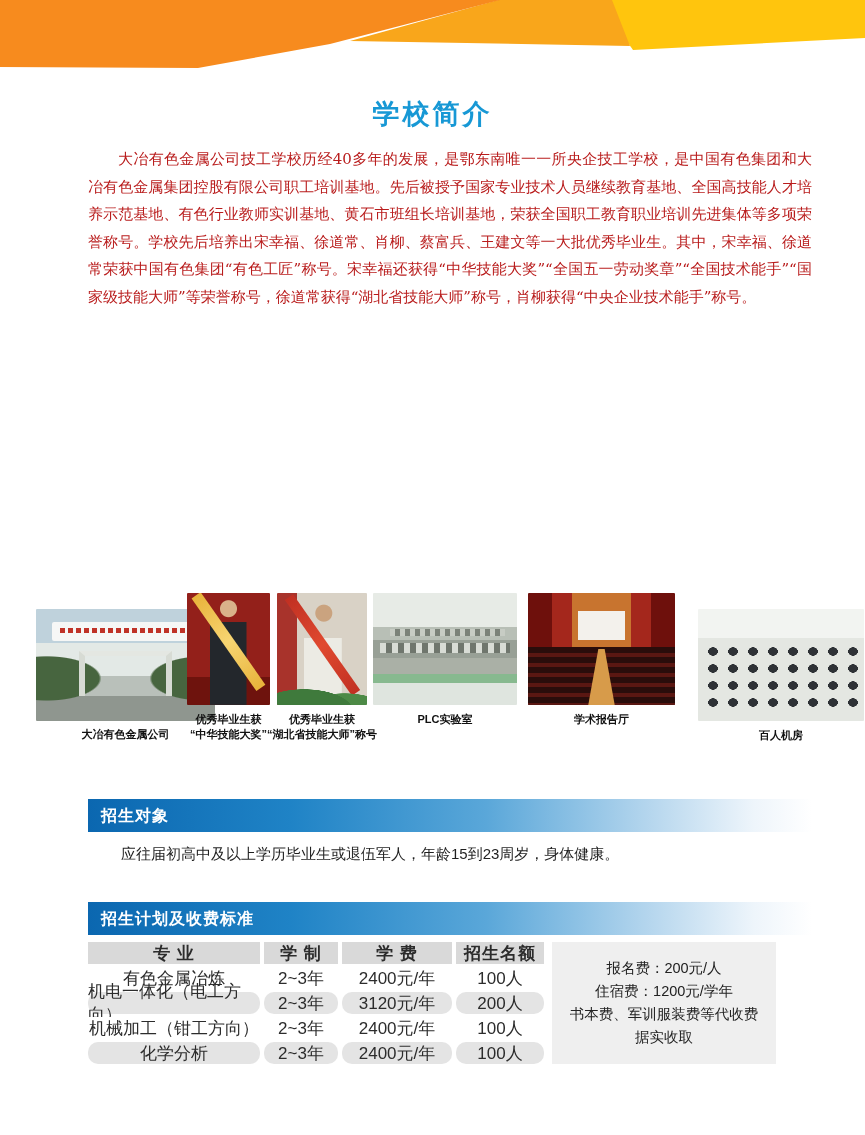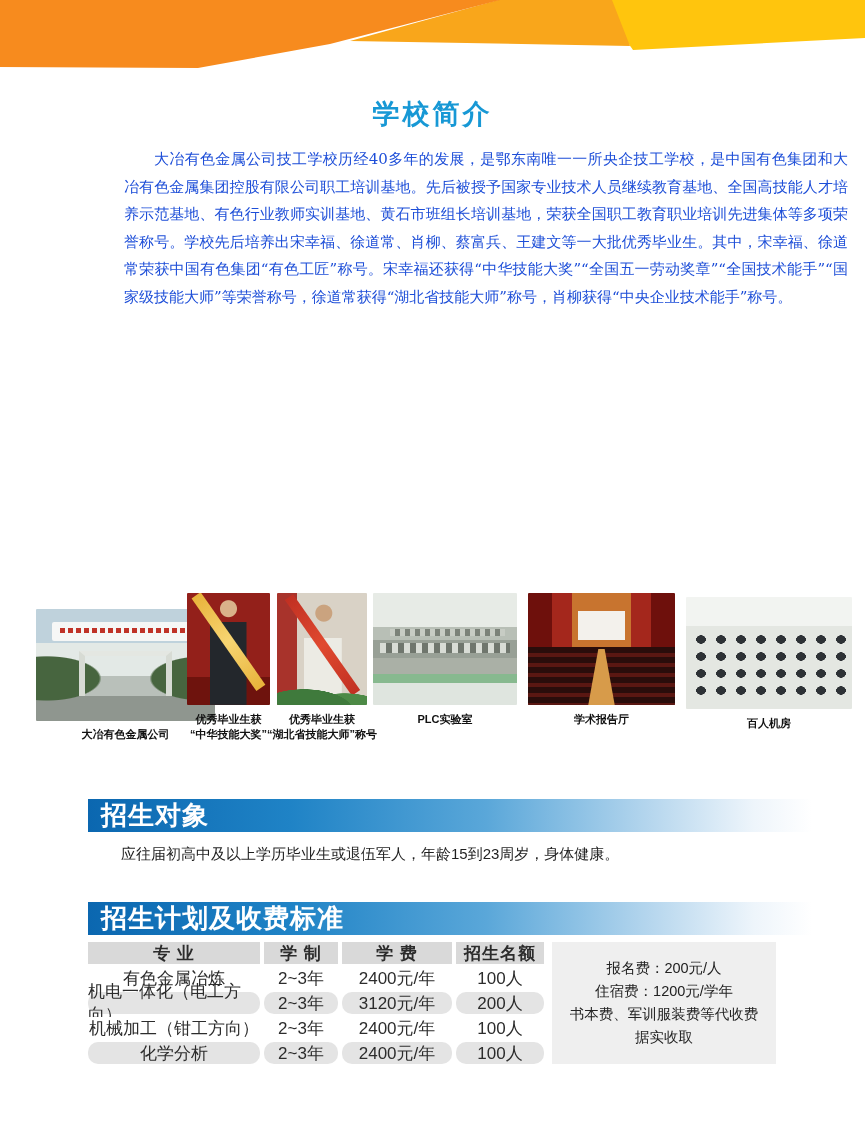--- a/index.html
+++ b/index.html
@@ -16,21 +16,21 @@
   .shape-orange{background:#f78b1e;clip-path:polygon(0 0,500px 0,330px 44px,198px 68px,0 67px);}
   
   .page-title{
     position:absolute;top:96px;left:0;width:100%;text-align:center;
     font-size:27px;font-weight:bold;letter-spacing:3px;color:#1798d5;
   }
   
   .intro{
     position:absolute;top:146px;left:88px;width:724px;
     font-family:"DejaVu Serif","Liberation Serif",serif;
-    font-size:15px;line-height:27.5px;color:#1d4ed8;text-align:justify;margin-left:36px;
+    font-size:15px;line-height:27.5px;color:#b91c1c;text-align:justify;
   }
   .intro p{margin:0;text-indent:2em;}
   
   .gallery{position:absolute;top:593px;left:0;width:865px;height:150px;}
   .gitem{position:absolute;top:0;height:112px;}
   .photo{position:relative;width:100%;height:100%;overflow:hidden;border-radius:1px;}
   .cap{
     position:absolute;top:119px;left:50%;transform:translateX(-50%);
     width:max-content;max-width:180px;text-align:center;
     font-size:11px;font-weight:bold;line-height:15px;color:#111;
@@ -79,21 +79,21 @@
     background:#d79b4a;clip-path:polygon(38% 0,62% 0,100% 100%,0 100%);}
   
   .ph-room{background:linear-gradient(180deg,#f2f4f1 0 26%,#e4e7e2 26% 100%);}
   .monitors{position:absolute;top:30%;left:3%;right:3%;bottom:5%;
     background-image:radial-gradient(#2e3236 34%, rgba(0,0,0,0) 36%);
     background-size:20px 17px;}
   
   .sec-bar{
     position:absolute;left:88px;width:724px;height:33px;
     background:linear-gradient(90deg,#0b67b0 0%,#1f83c6 28%,#5aa7d9 55%,#b7d7ee 78%,#eef5fb 92%,#ffffff 100%);
-    color:#ffffff;font-size:26px;font-weight:bold;letter-spacing:1px;
+    color:#ffffff;font-size:16px;font-weight:bold;letter-spacing:1px;
     line-height:33px;padding-left:13px;box-sizing:border-box;
   }
   .bar-target{top:799px;}
   .bar-plan{top:902px;}
   .target-body{
     position:absolute;top:845px;left:121px;width:660px;
     font-size:15px;color:#1f1f1f;
   }
   
   .plan-table{
@@ -180,21 +180,21 @@
       <div class="photo ph-plc">
         <div class="console-lights2"></div>
         <div class="console-lights"></div>
       </div>
       <div class="cap">
         <div>PLC实验室</div>
         <div></div>
       </div>
     </figure>
 
-    <figure class="gitem" style="left:682px;width:166px;margin:4px;">
+    <figure class="gitem" style="left:682px;width:166px;margin:16px;">
       <div class="photo ph-room">
         <div class="monitors"></div>
       </div>
       <div class="cap">
         <div>百人机房</div>
         <div></div>
       </div>
     </figure>
 
   </div>

